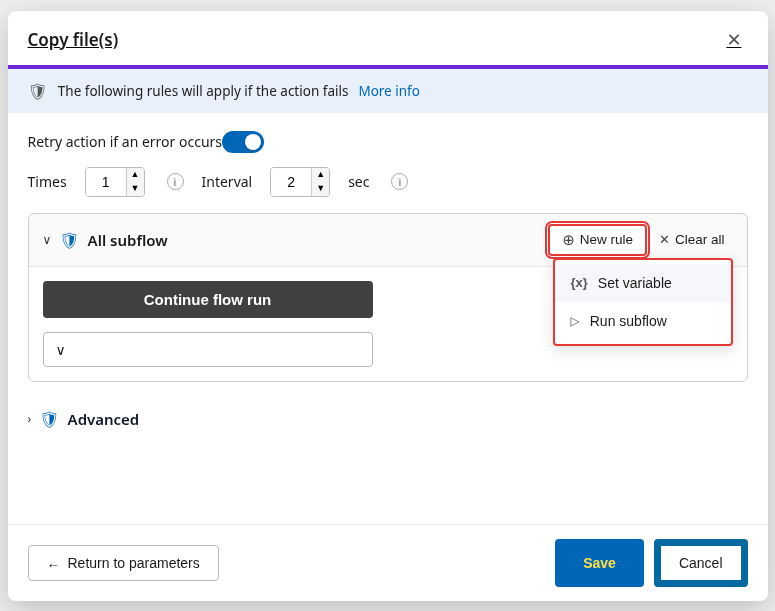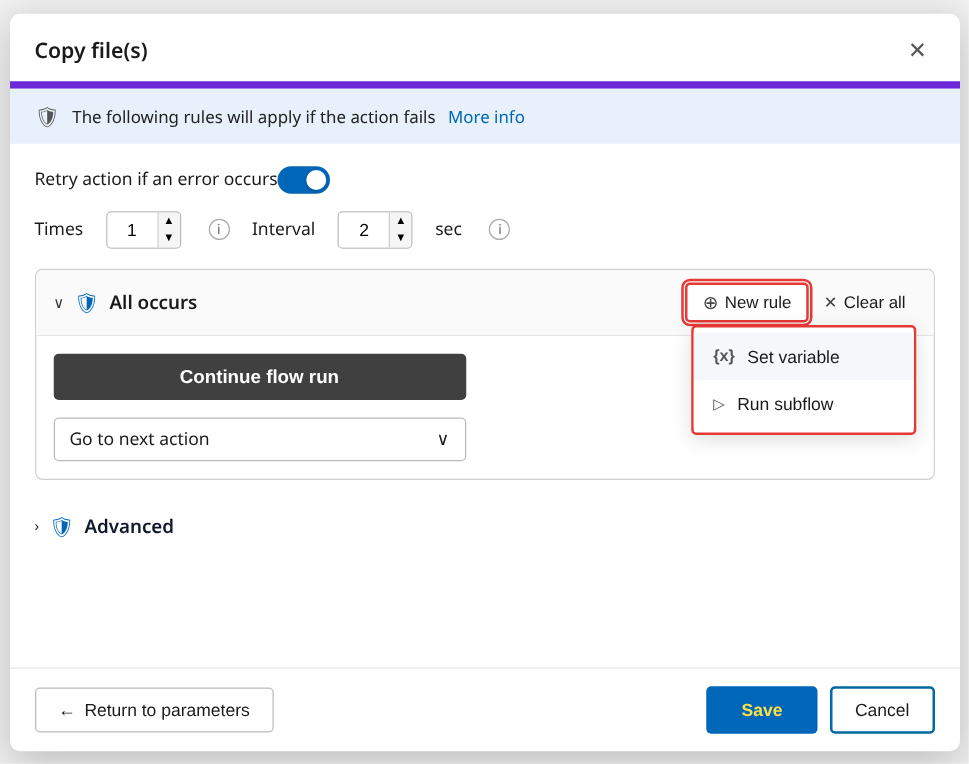--- a/index.html
+++ b/index.html
@@ -21,21 +21,22 @@
       display: flex;
       flex-direction: column;
       overflow: visible;
       position: relative;
     }
     .dialog-header {
       display: flex;
       justify-content: space-between;
       align-items: center;
       padding: 16px 20px 12px 20px;
-      border-bottom: 6px solid #6d28d9;
+      border-bottom: 4px solid #6d28d9;
+      text-decoration: underline;
     }
     .dialog-title {
       font-size: 17px;
       font-weight: 600;
       color: #1a1a1a;
     }
     .close-btn {
       background: none;
       border: none;
       cursor: pointer;
@@ -317,21 +318,21 @@
       color: #fde047;
       border: none;
       border-radius: 4px;
       padding: 9px 28px;
       font-size: 14px;
       font-weight: 600;
       cursor: pointer;
     }
     .cancel-btn {
       background: #fff;
-      border: 2px solid #0369a1;
+      border: 7px solid #0369a1;
       border-radius: 4px;
       padding: 9px 18px;
       font-size: 14px;
       cursor: pointer;
       color: #1a1a1a;
     }
 
     
     .dropdown-popup {
       position: absolute;
@@ -416,21 +417,21 @@
       </div>
       <span class="sec-label">sec</span>
       <span class="info-circle">i</span>
     </div>
 
     <div class="all-errors-section">
       <div class="all-errors-header">
         <div class="all-errors-left">
           <span class="chevron-icon">∨</span>
           <span class="shield-blue">🛡</span>
-          <span class="all-errors-title">All occurs</span>
+          <span class="all-errors-title">All subflow</span>
         </div>
         <div class="all-errors-actions">
           <button class="new-rule-btn">
             <span class="plus-circle">⊕</span>
             <span>New rule</span>
           </button>
 
           <div class="dropdown-popup">
             <button class="dropdown-popup-item selected">
               <span class="item-icon-var">{x}</span>
@@ -444,21 +445,20 @@
 
           <button class="clear-all-btn">
             <span class="x-icon">✕</span>
             <span>Clear all</span>
           </button>
         </div>
       </div>
       <div class="all-errors-body">
         <button class="continue-flow-btn">Continue flow run</button>
         <div class="dropdown-select">
-          <span>Go to next action</span>
           <span>∨</span>
         </div>
       </div>
     </div>
 
     <div class="advanced-section">
       <span class="advanced-chevron">›</span>
       <span class="advanced-shield">🛡</span>
       <span class="advanced-label">Advanced</span>
     </div>

